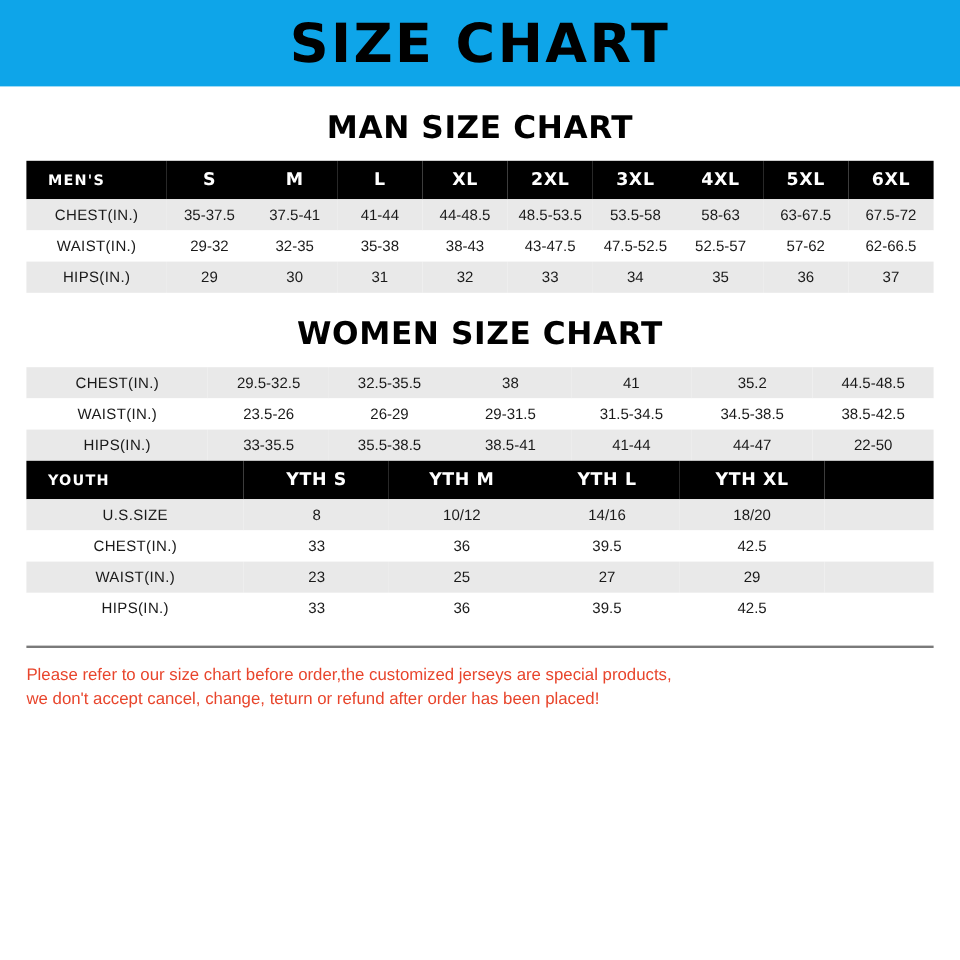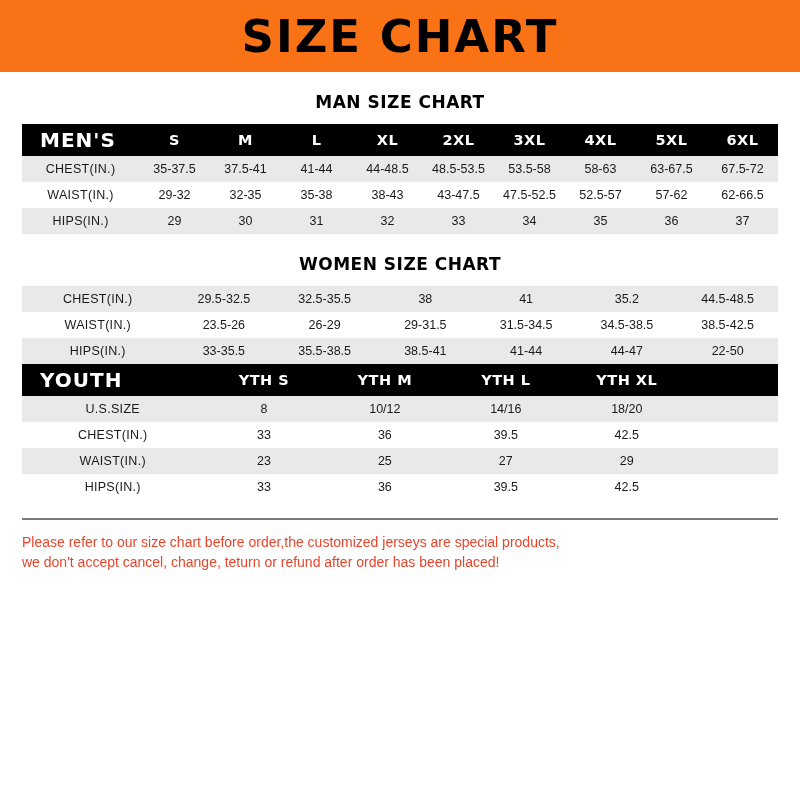--- a/index.html
+++ b/index.html
@@ -17,21 +17,21 @@
     position: relative;
     width: 800px;
     height: 800px;
     box-sizing: border-box;
     background: #ffffff;
   }
   
   .banner {
     width: 100%;
     height: 72px;
-    background: #f97316;
+    background: #0ea5e9;
     display: flex;
     align-items: center;
     justify-content: center;
     box-sizing: border-box;
   }
   .banner-title {
     font-family: "DejaVu Sans", sans-serif;
     font-weight: bold;
     font-size: 45px;
     letter-spacing: 2px;
@@ -39,21 +39,21 @@
     line-height: 1;
   }
   .content {
     padding: 0 22px;
     box-sizing: border-box;
   }
   .section-title {
     text-align: center;
     font-family: "DejaVu Sans", sans-serif;
     font-weight: bold;
-    font-size: 17px;
+    font-size: 26px;
     letter-spacing: 0.5px;
     color: #000000;
     margin: 20px 0 12px 0;
   }
   .section-title.women { }
   .section-title.youth { margin-top: 34px; }
 
   table.sizechart {
     width: 100%;
     border-collapse: collapse;
@@ -77,21 +77,21 @@
     color: #ffffff;
     font-family: "DejaVu Sans", sans-serif;
     font-weight: bold;
     font-size: 14.5px;
     height: 32px;
     letter-spacing: 0.5px;
   }
   tr.head-row th.rowlabel {
     text-align: left;
     padding-left: 18px;
-    font-size: 20px;
+    font-size: 12px;
     letter-spacing: 1px;
   }
   tr.band-light { background: #e9e9e9; }
   tr.band-white { background: #ffffff; }
   td.rowlabel {
     font-size: 12.5px;
     letter-spacing: 0.3px;
     color: #111111;
   }
   

